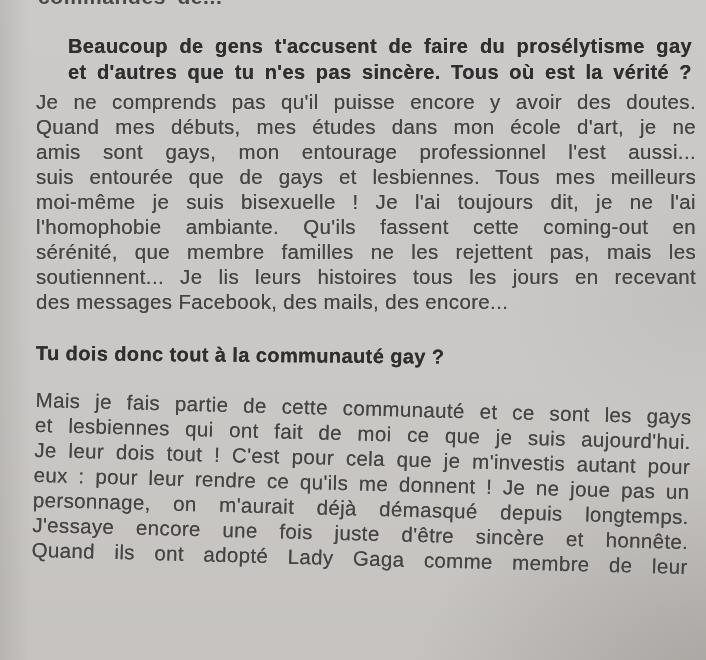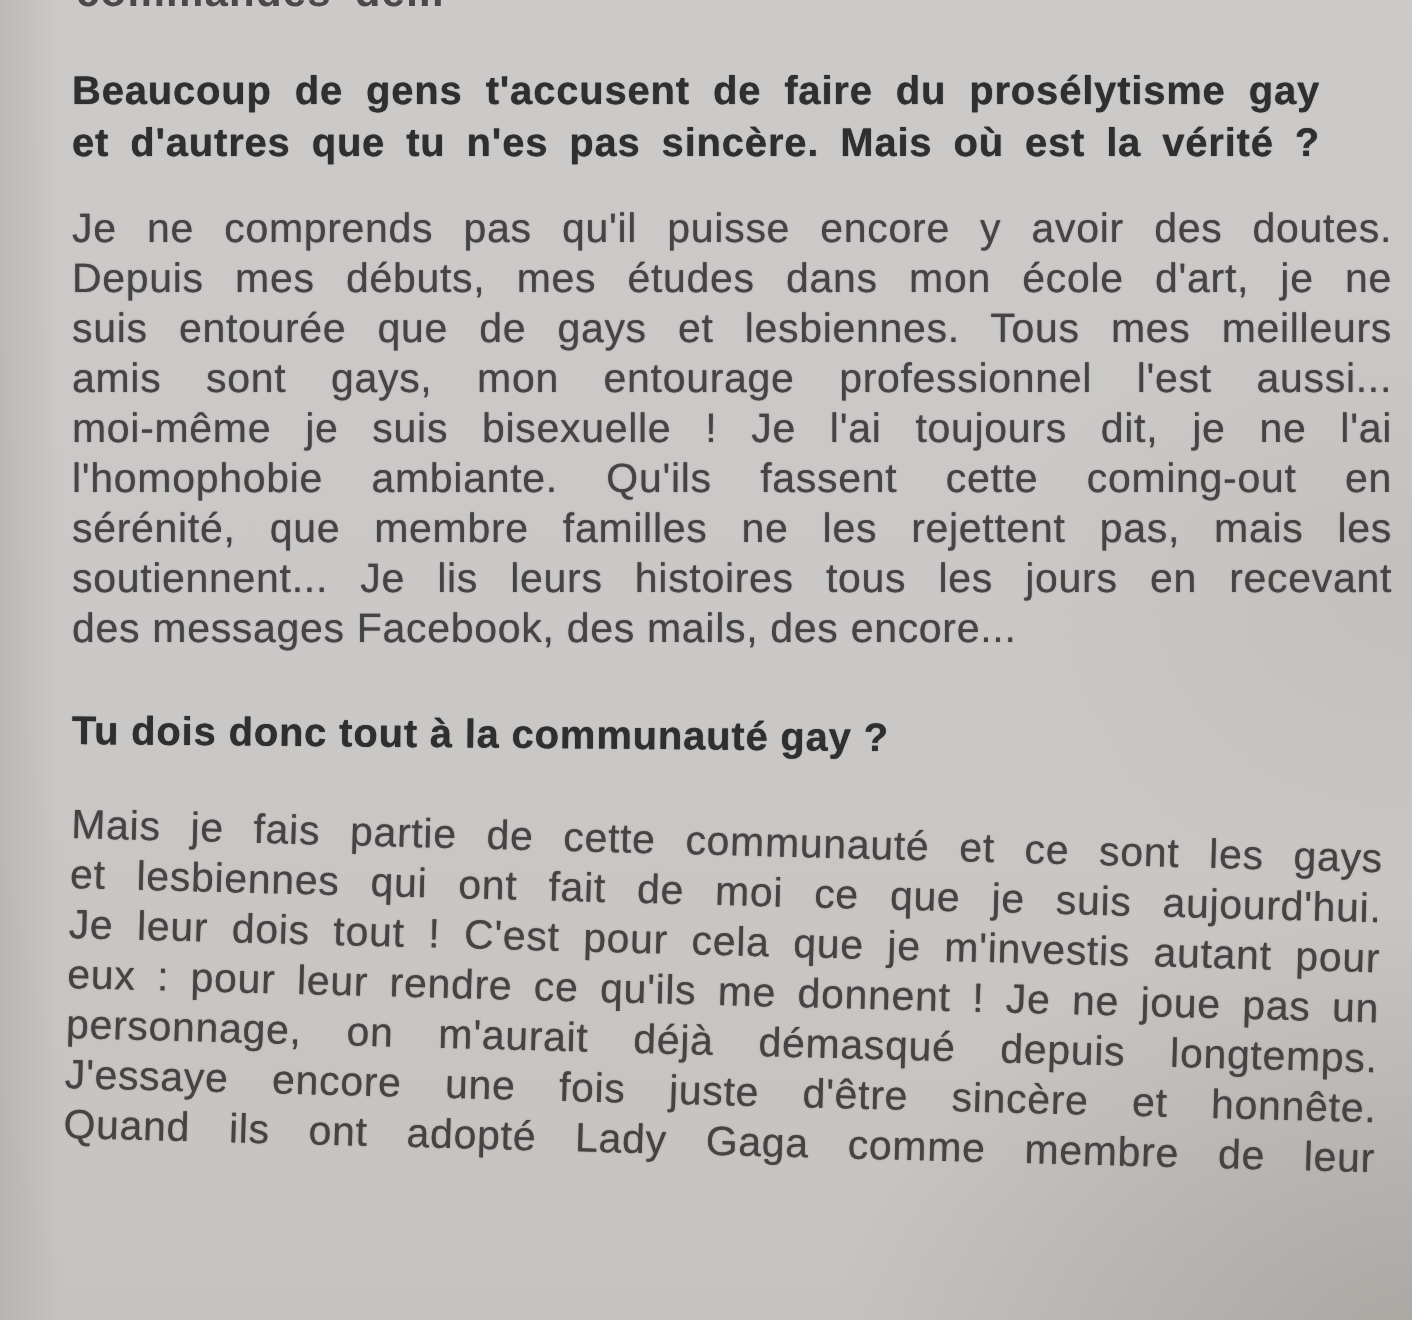--- a/index.html
+++ b/index.html
@@ -49,22 +49,22 @@
   }
   .answer {
     font-weight: 400;
     font-size: 20.5px;
     line-height: 25px;
     letter-spacing: 0.35px;
     color: #454344;
     text-shadow: 0 0 0.6px rgba(62,60,60,0.75);
   }
 
-  .q1 { margin-top: 33px; width: 624px; }
-  .p1 { margin-top: 17px; width: 660px; }
+  .q1 { margin-top: 33px; width: 624px; margin-left: 32px; }
+  .p1 { margin-top: 4px; width: 660px; }
   .q2 {
     margin-top: 26px; width: 640px;
     transform: rotate(0.5deg);
     transform-origin: 0 0;
   }
   .q2 .line { text-align: left; text-align-last: left; }
   .p2 {
     margin-top: 21px; width: 656px;
     transform: rotate(1.5deg);
     transform-origin: 0 0;
@@ -73,28 +73,28 @@
 </head>
 <body>
 
 <div class="page">
   <div class="content">
 
     <div class="clipped-line">commandés de...</div>
 
     <div class="block question q1" data-justify-last="true">
         <div class="line">Beaucoup de gens t'accusent de faire du prosélytisme gay</div>
-        <div class="line line-last">et d'autres que tu n'es pas sincère. Mais où est la vérité ?</div>
+        <div class="line line-last">et d'autres que tu n'es pas sincère. Tous où est la vérité ?</div>
       </div>
 
     <div class="block answer p1" data-justify-last="false">
         <div class="line">Je ne comprends pas qu'il puisse encore y avoir des doutes.</div>
-        <div class="line">Depuis mes débuts, mes études dans mon école d'art, je ne</div>
+        <div class="line">Quand mes débuts, mes études dans mon école d'art, je ne</div>
+        <div class="line">amis sont gays, mon entourage professionnel l'est aussi...</div>
         <div class="line">suis entourée que de gays et lesbiennes. Tous mes meilleurs</div>
-        <div class="line">amis sont gays, mon entourage professionnel l'est aussi...</div>
         <div class="line">moi-même je suis bisexuelle ! Je l'ai toujours dit, je ne l'ai</div>
         <div class="line">l'homophobie ambiante. Qu'ils fassent cette coming-out en</div>
         <div class="line">sérénité, que membre familles ne les rejettent pas, mais les</div>
         <div class="line">soutiennent... Je lis leurs histoires tous les jours en recevant</div>
         <div class="line line-last">des messages Facebook, des mails, des encore...</div>
       </div>
 
     <div class="block question q2" data-justify-last="false">
         <div class="line line-last">Tu dois donc tout à la communauté gay ?</div>
       </div>

